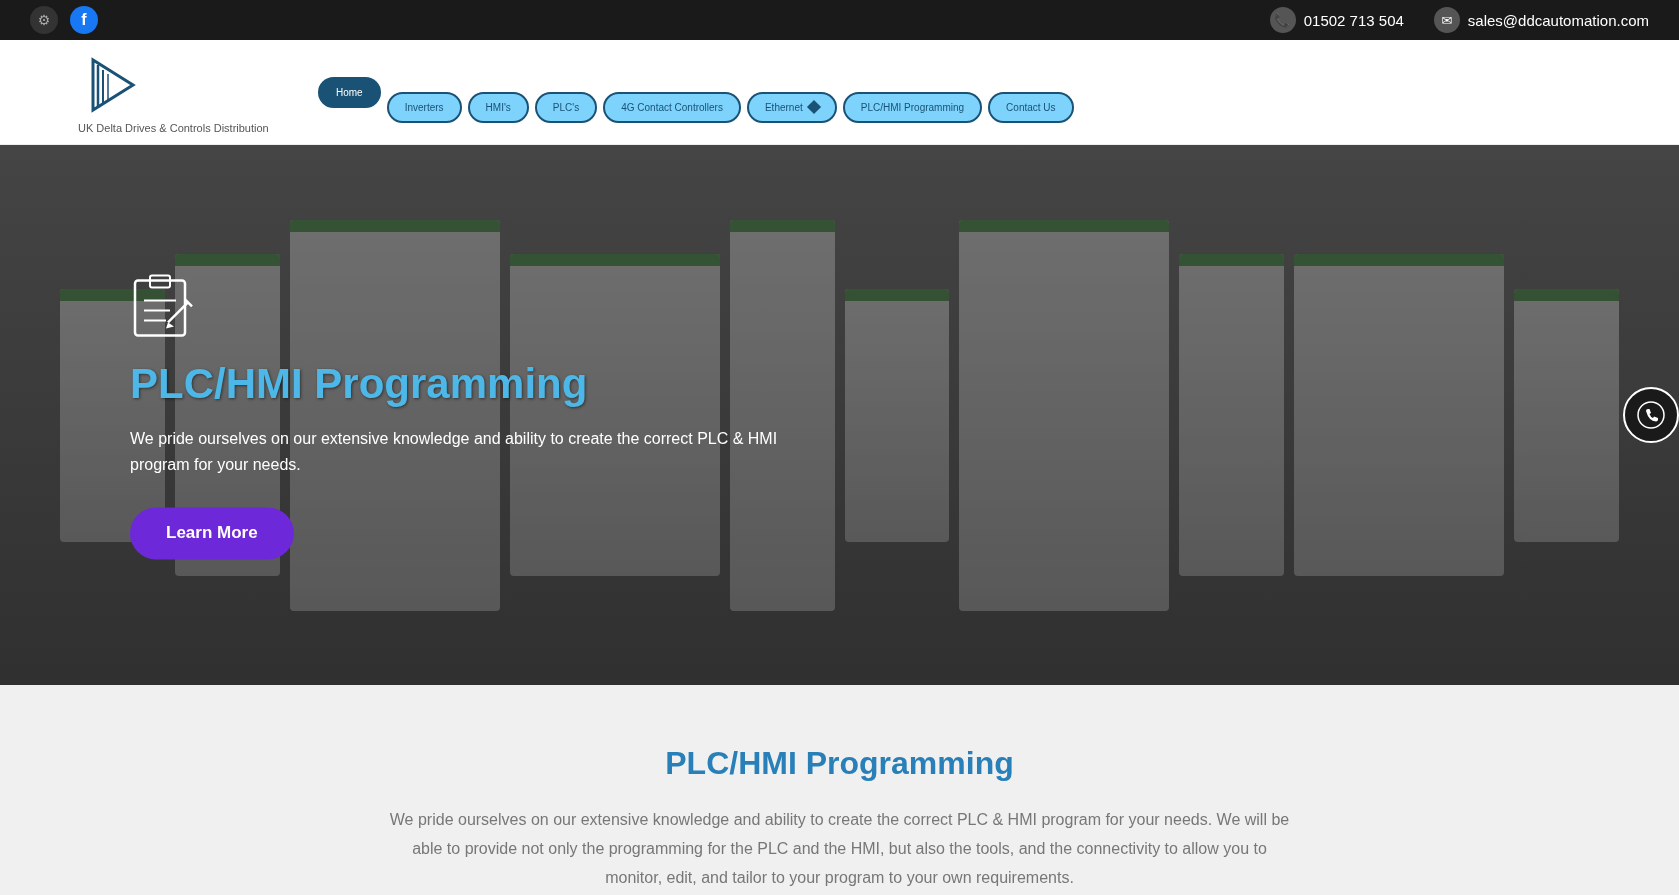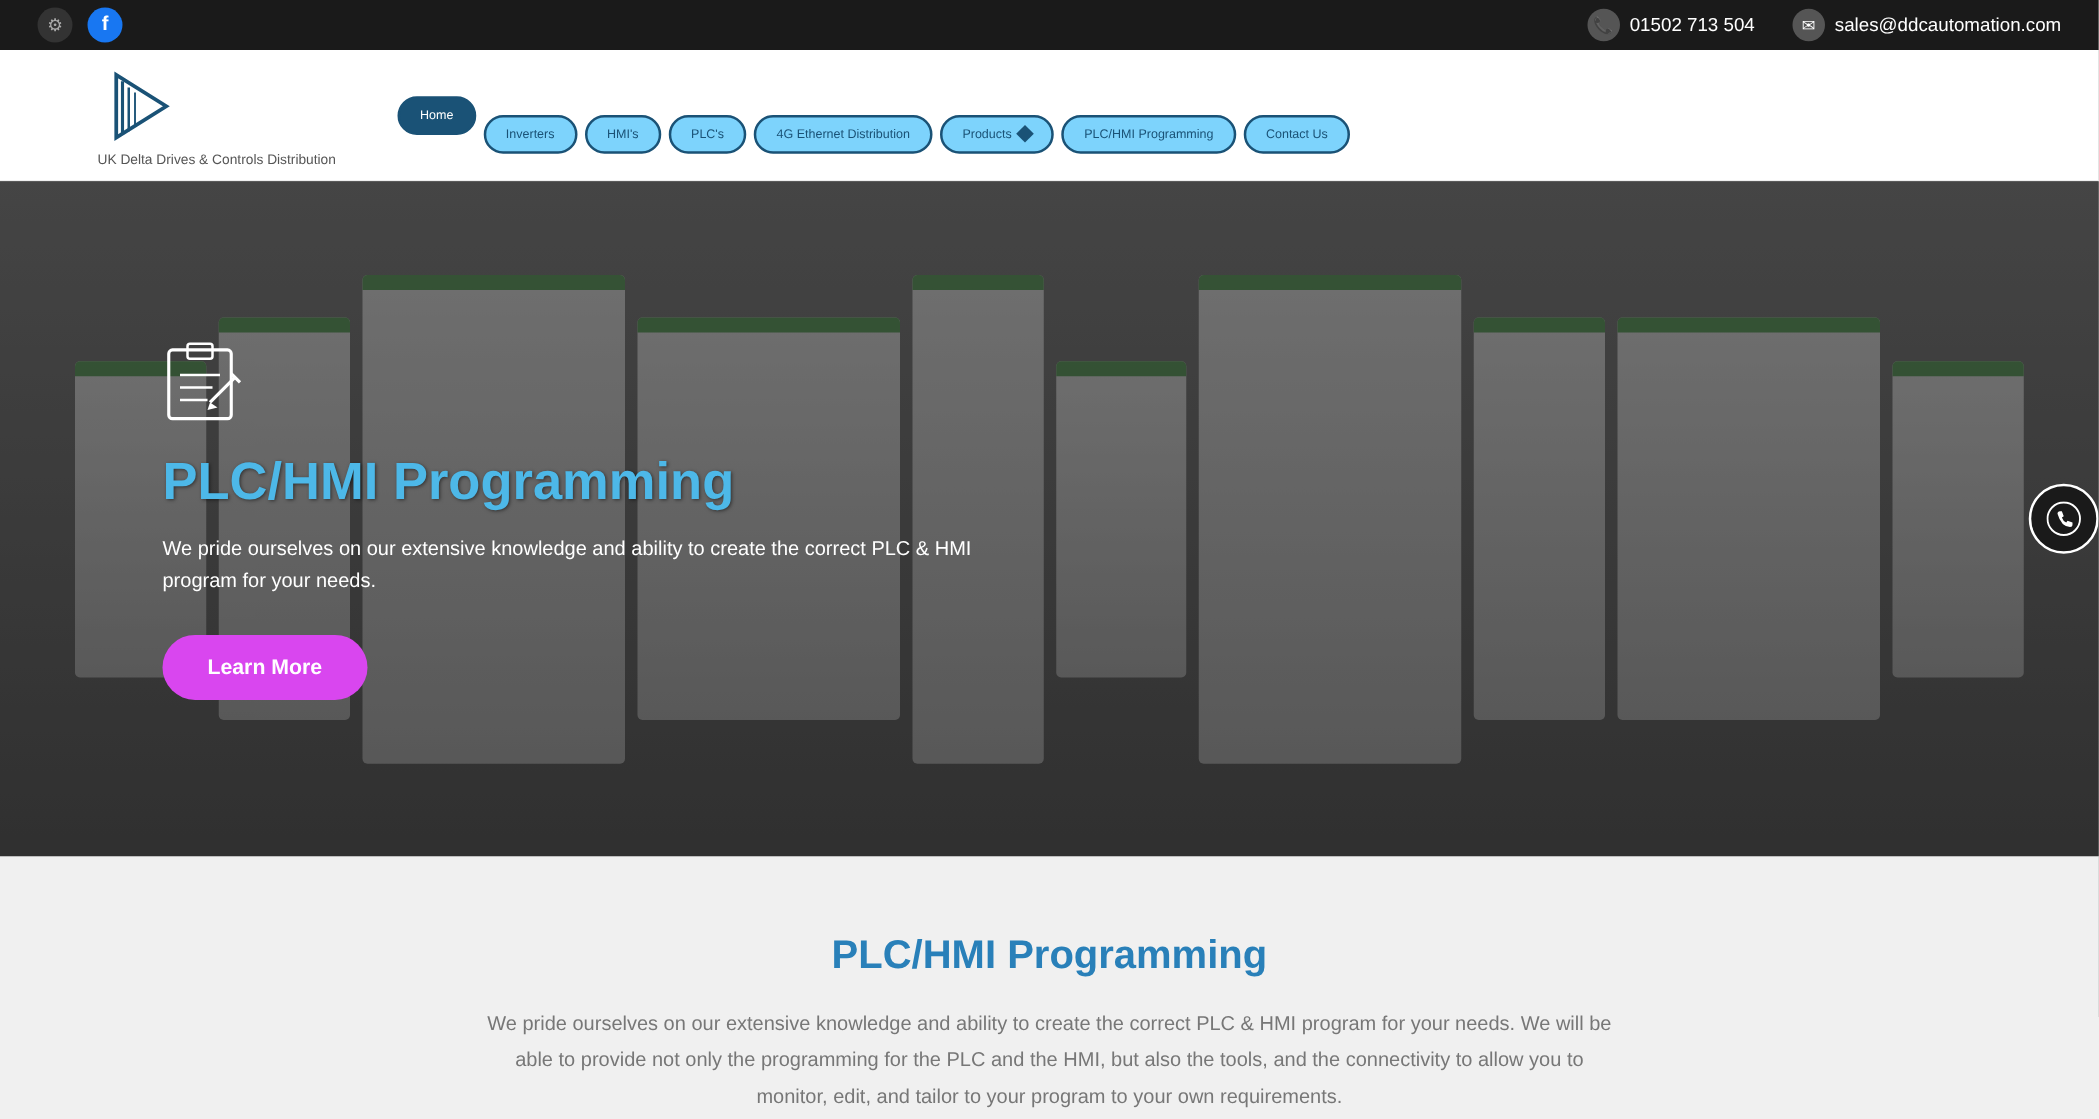--- a/index.html
+++ b/index.html
@@ -156,21 +156,21 @@
       margin-bottom: 18px;
       text-shadow: 1px 1px 3px rgba(0,0,0,0.5);
     }
     .hero-desc {
       font-size: 16px;
       color: white;
       margin-bottom: 30px;
       line-height: 1.6;
     }
     .hero-btn {
-      background: #d946ef;
+      background: #6d28d9;
       color: white;
       padding: 16px 36px;
       border-radius: 30px;
       font-size: 17px;
       font-weight: bold;
       cursor: pointer;
       border: none;
       display: inline-block;
     }
 
@@ -235,23 +235,23 @@
       <line x1="30" y1="24" x2="30" y2="50" stroke="#1a5276" stroke-width="1.5"></line>
     </svg>
     <span class="logo-tagline">UK Delta Drives &amp; Controls Distribution</span>
   </div>
 
   <nav class="nav">
     <div class="nav-item active">Home</div>
     <div class="nav-item outline">Inverters</div>
     <div class="nav-item outline">HMI's</div>
     <div class="nav-item outline">PLC's</div>
-    <div class="nav-item outline">4G Ethernet Distribution</div>
+    <div class="nav-item outline">4G Contact Controllers</div>
     <div class="nav-item outline has-diamond">
-      <span>Products</span>
+      <span>Ethernet</span>
       <span class="diamond-icon"></span>
     </div>
     <div class="nav-item outline">PLC/HMI Programming</div>
     <div class="nav-item outline">Contact Us</div>
   </nav>
 </div>
 
 <div class="hero">
   <div class="hero-bg">
     <div class="plc-devices">

